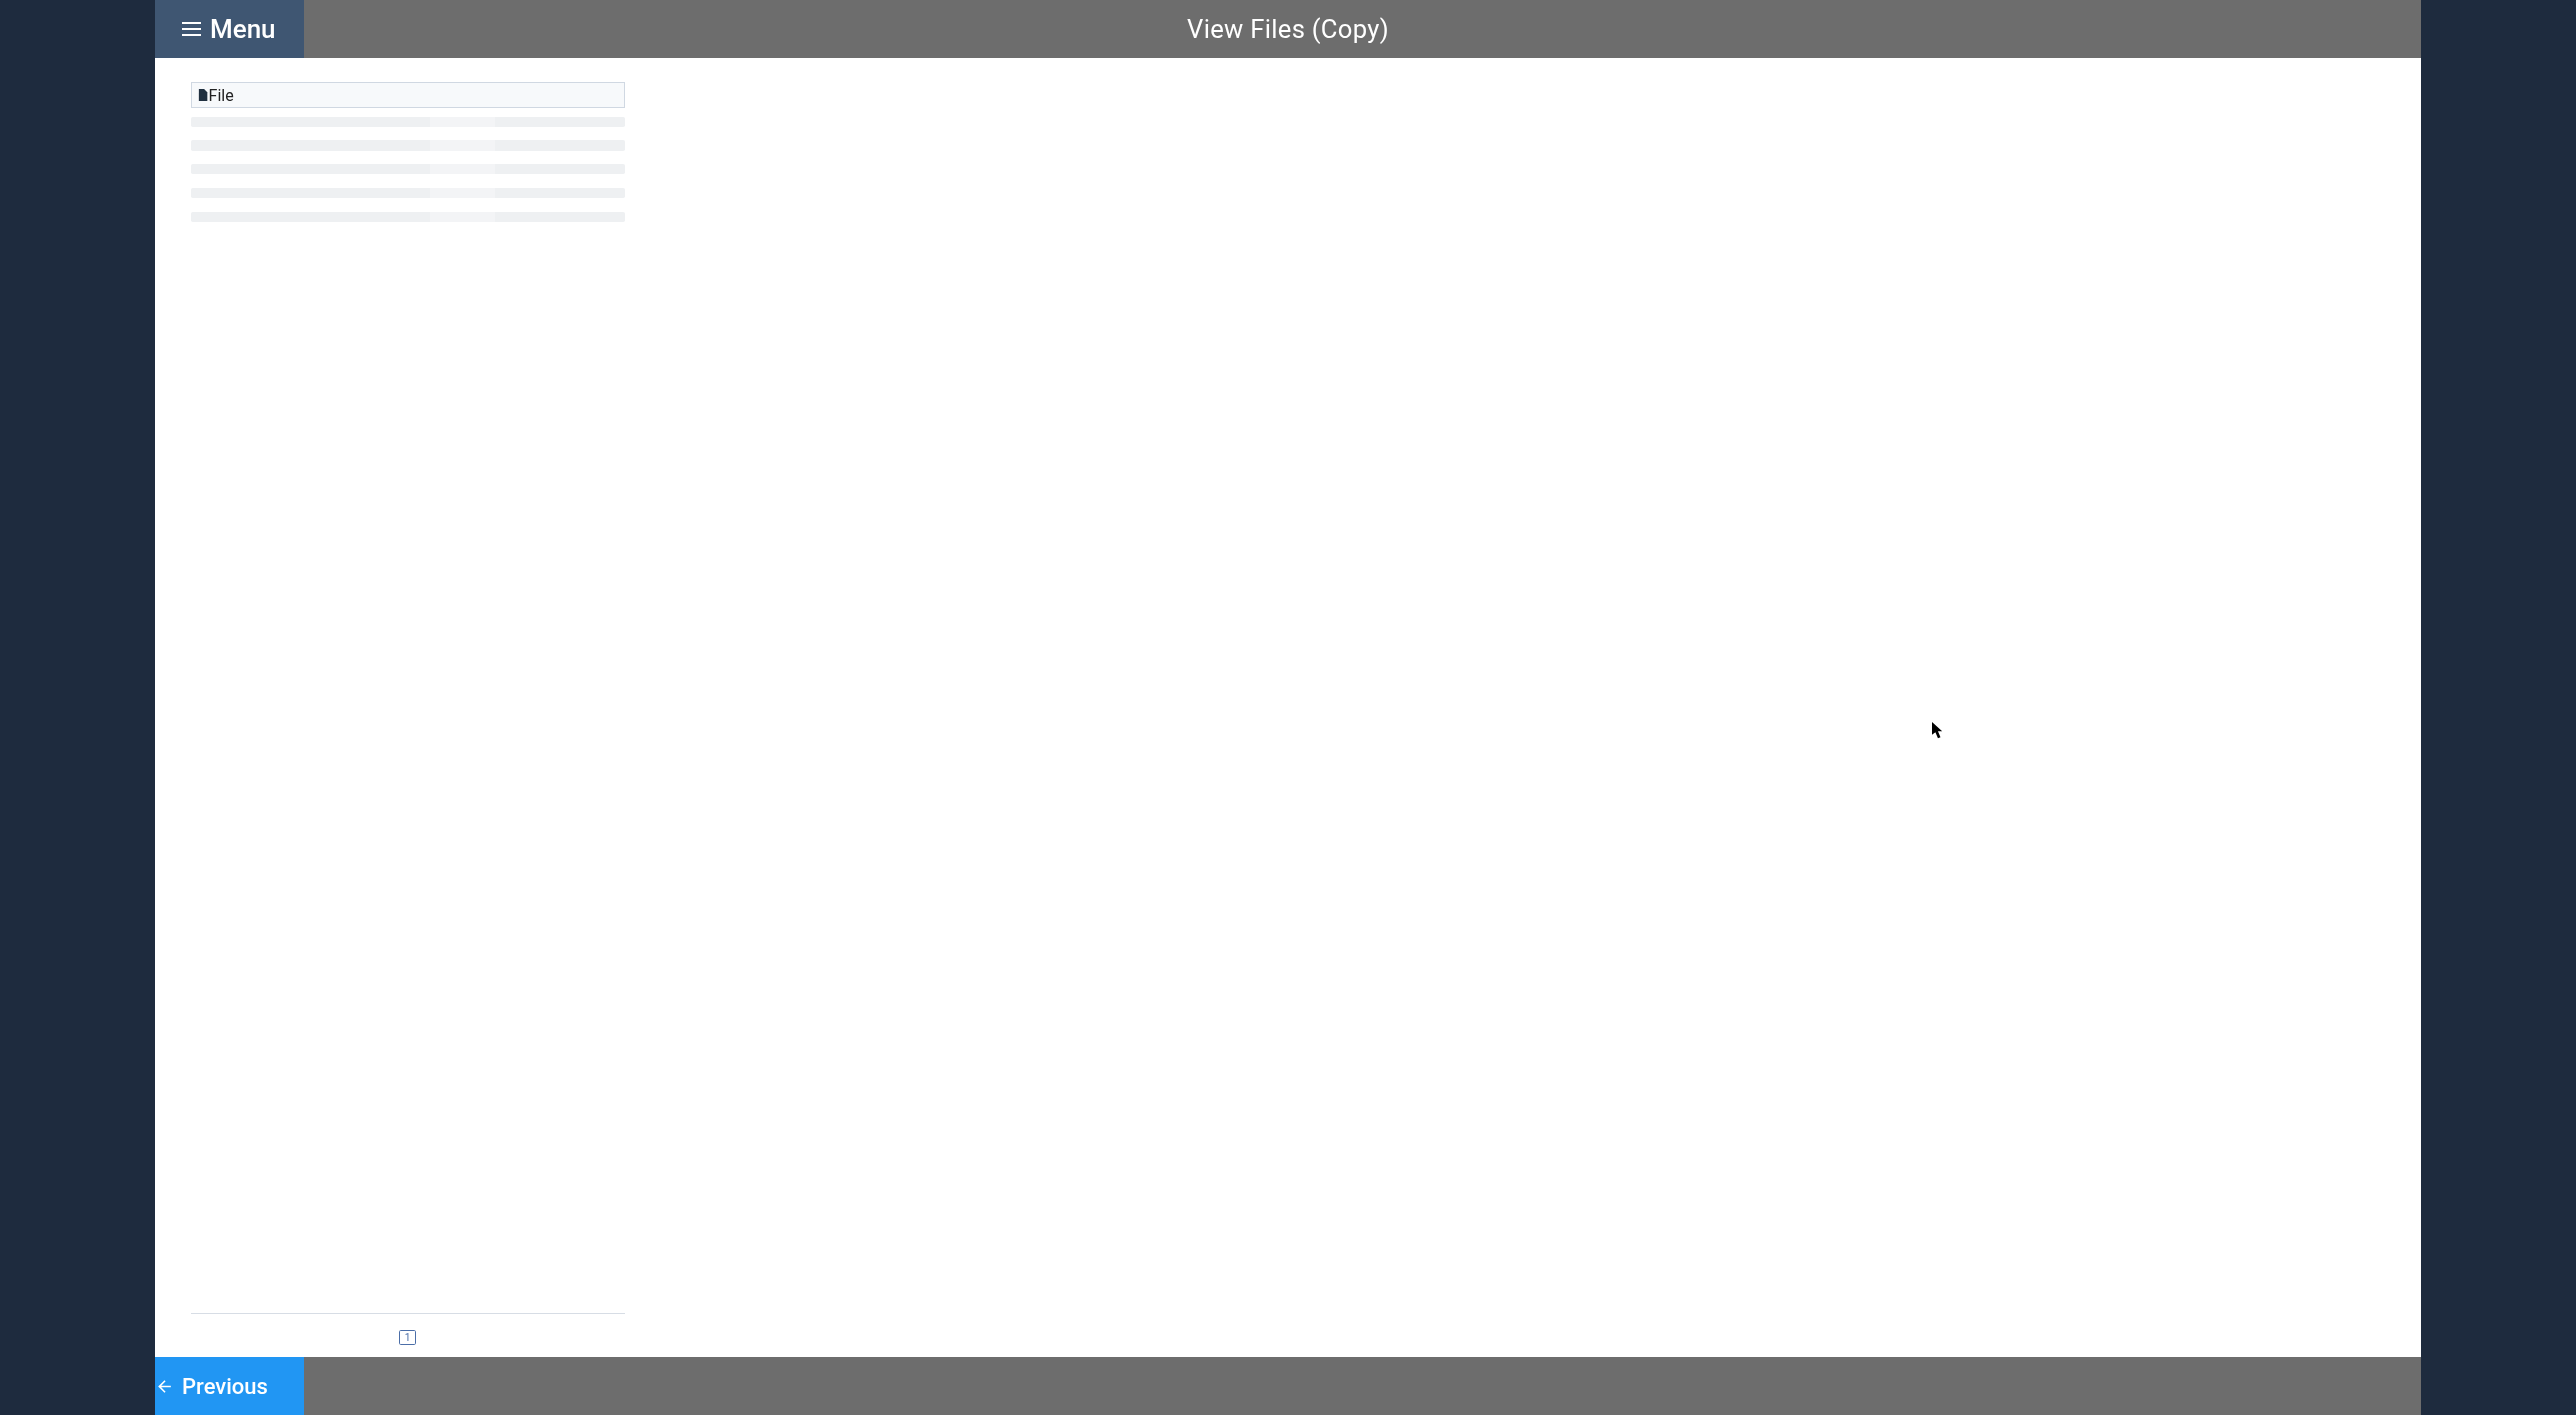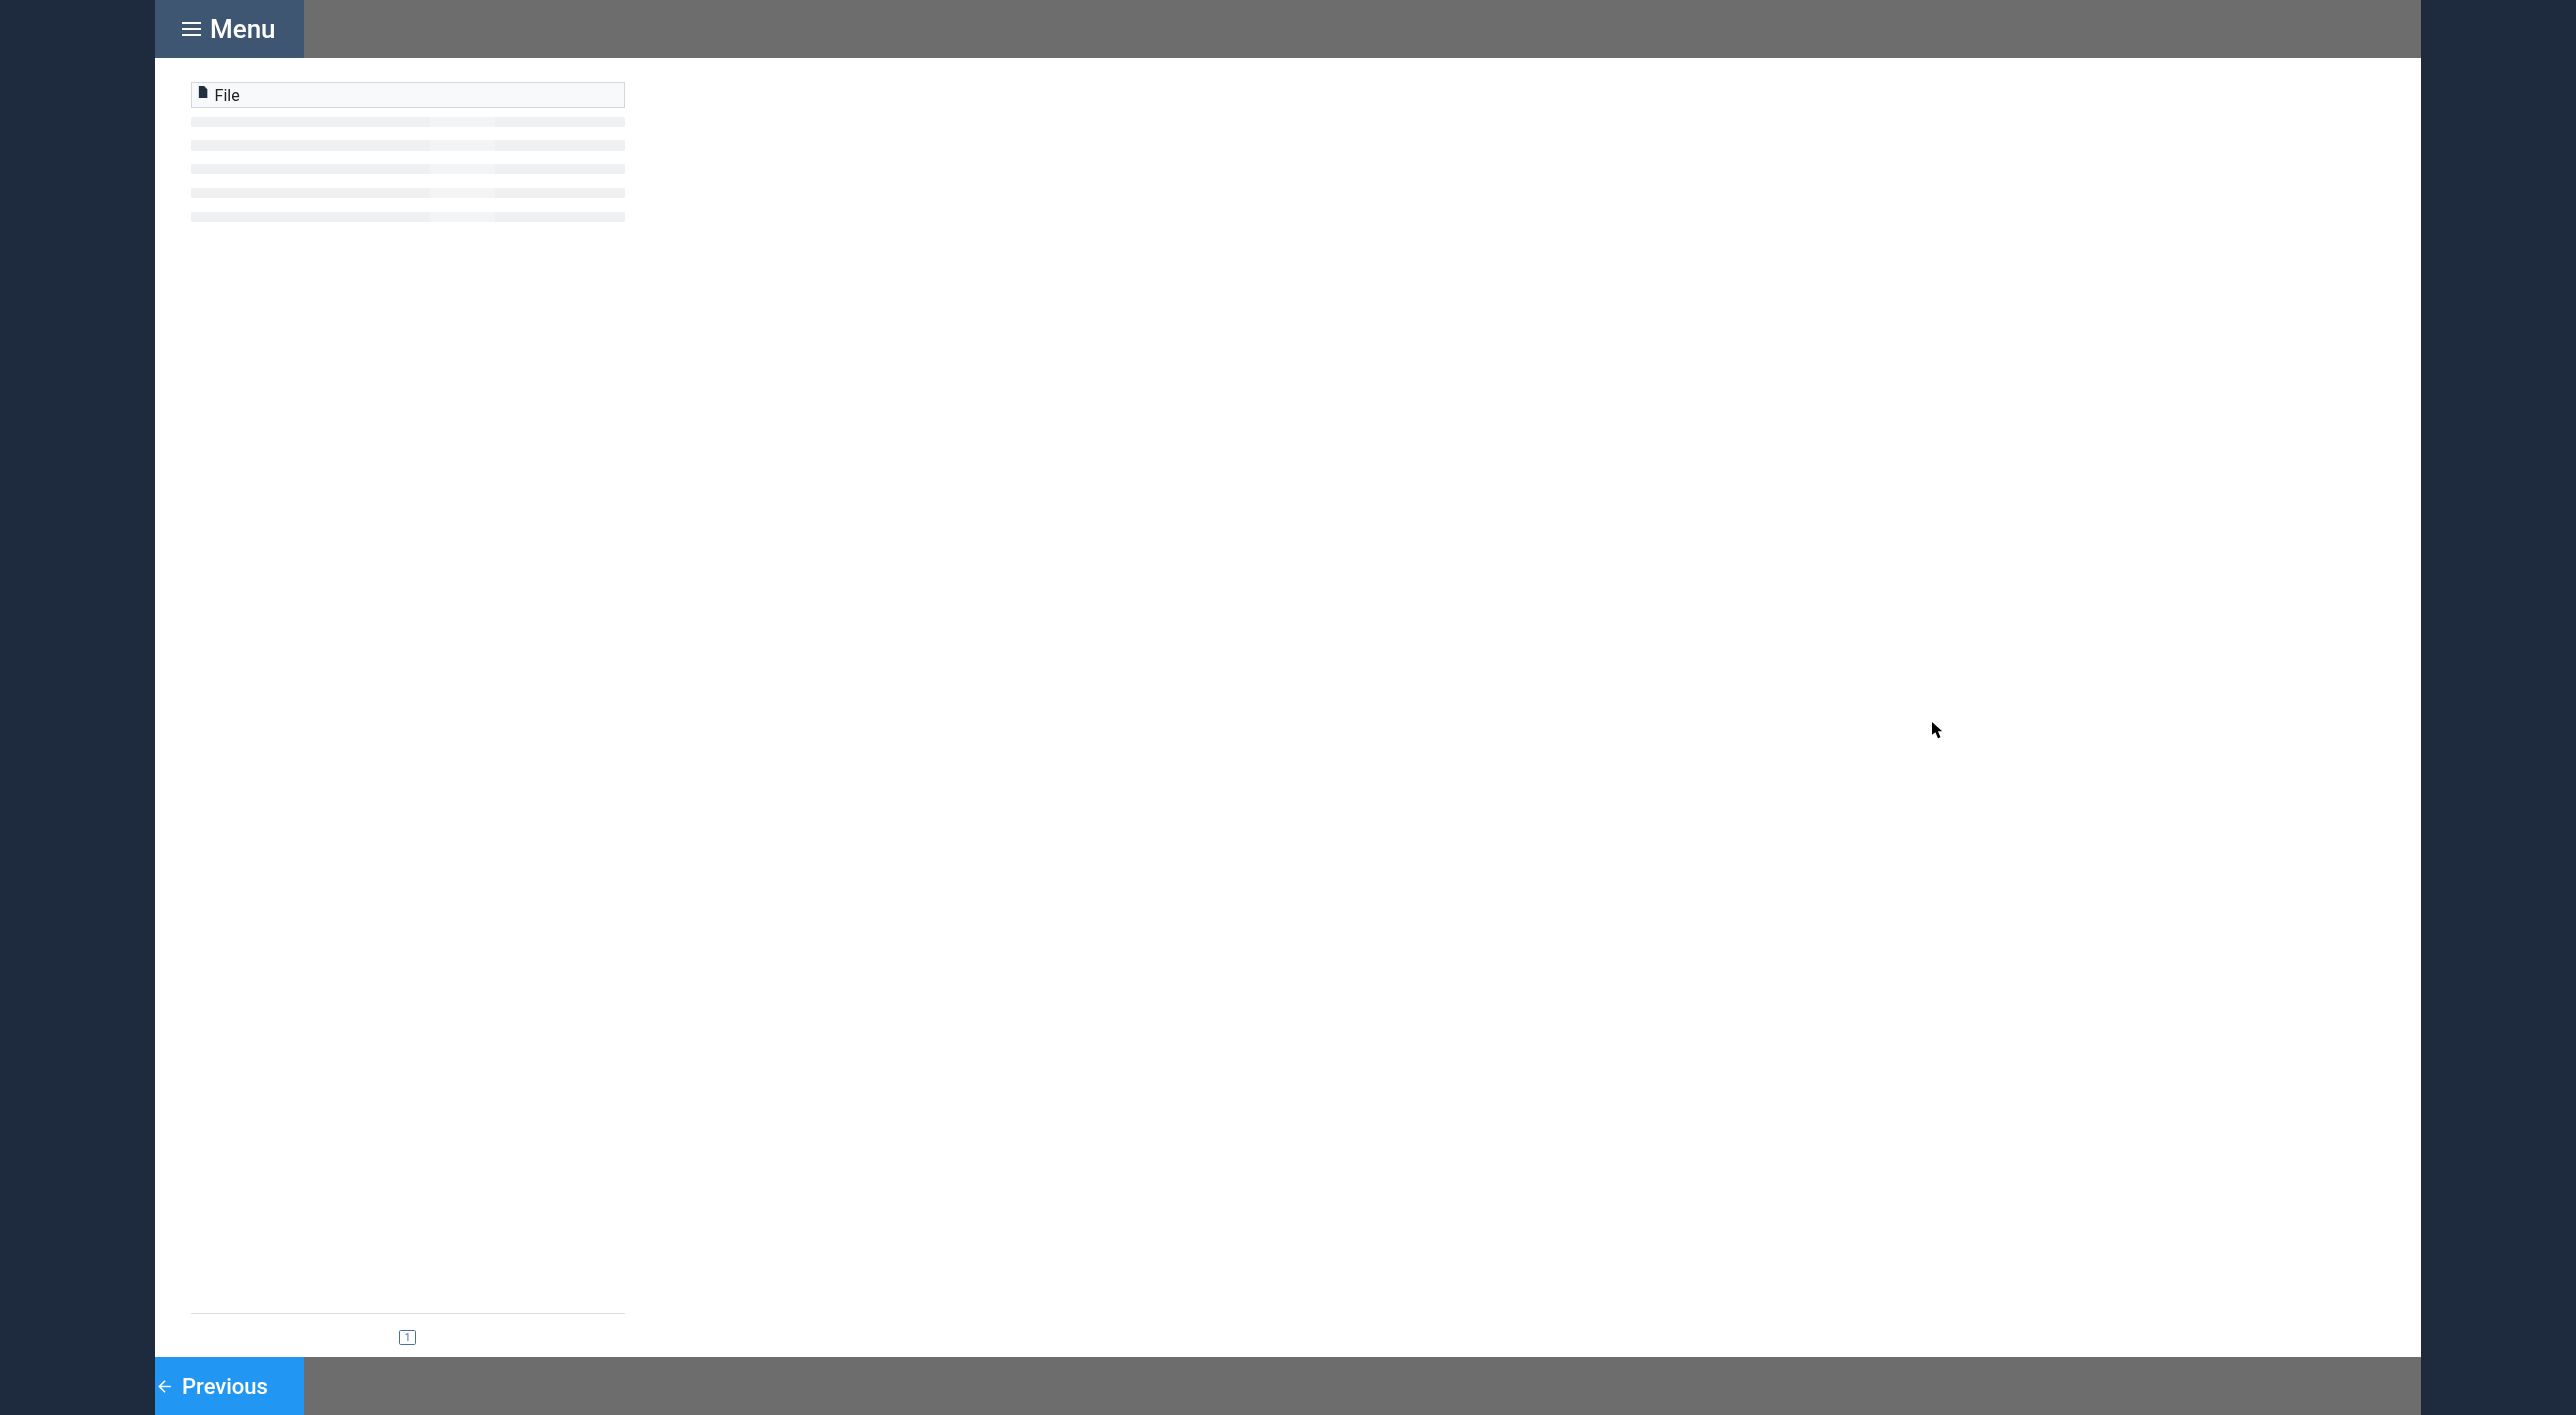--- a/index.html
+++ b/index.html
@@ -83,22 +83,22 @@
     }
     .file-panel {
       width: 41%;
       max-width: 434px;
       display: flex;
       flex-direction: column;
     }
 
     .file-header {
       display: flex;
-      align-items: flex-start;
-      gap: 6px;
+      align-items: center;
+      gap: 0;
       border: 0.9px solid #d0d8e2;
       background: #f7f9fb;
       padding: 2.6px 6.8px;
       font-size: 16px;
       color: #222;
     }
     .file-header svg { flex: 0 0 auto; }
 
     .skeleton-list { margin-top: 8.5px; display: flex; flex-direction: column; gap: 13.6px; }
     .skel {
@@ -168,20 +168,21 @@
 
     <div class="topbar">
       <div class="menu-btn">
         <span class="hamburger">
           <span></span>
             <span></span>
             <span></span>
         </span>
         <span>Menu</span>
       </div>
+      <div class="title">View Files (Copy)</div>
     </div>
 
     <div class="content">
       <div class="file-panel">
         <div class="file-header">
           <svg width="10.2" height="12" viewBox="0 0 12 14">
             <path fill="#203040" d="M1 0h6l4 4v10H1z"></path>
             <path fill="#fff" d="M7 0v4h4" opacity="0"></path>
             <path fill="#203040" d="M7 0l4 4H7z" opacity=".6"></path>
           </svg>

